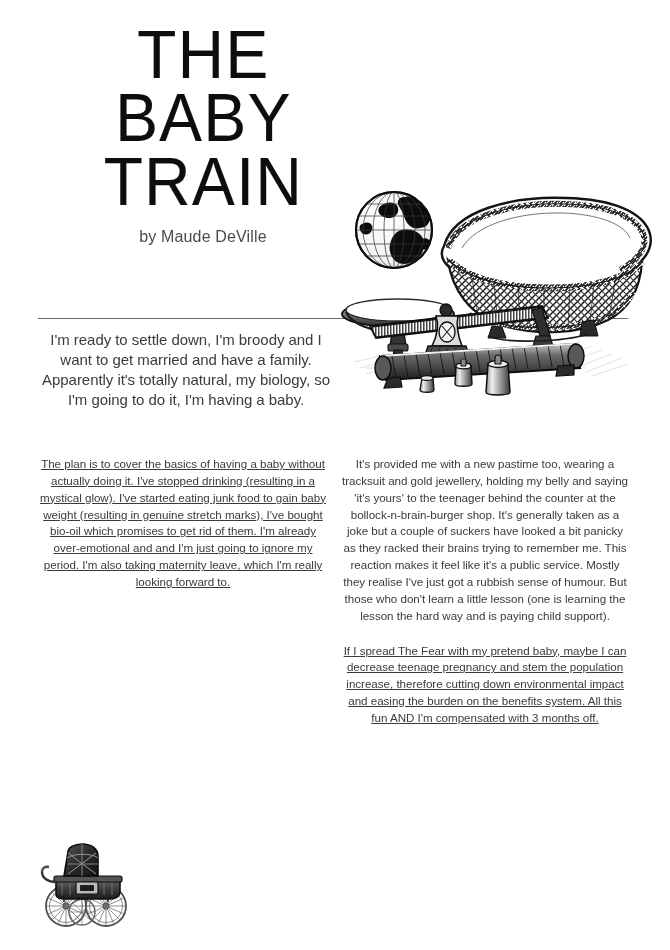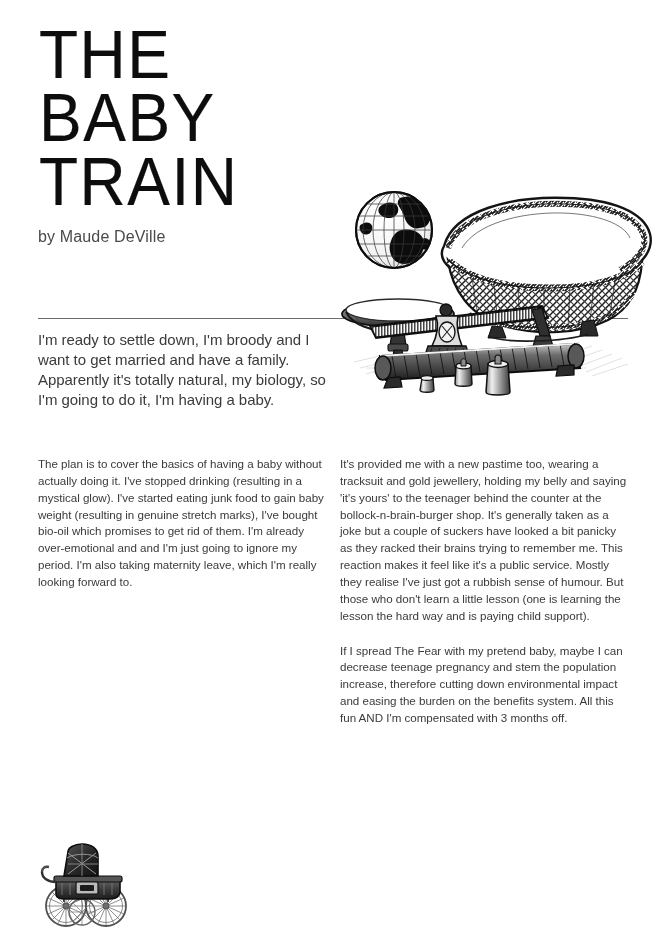--- a/index.html
+++ b/index.html
@@ -12,20 +12,21 @@
   body {
     font-family: "Liberation Sans", sans-serif;
     -webkit-font-smoothing: antialiased;
   }
   #page {
     position: relative;
     width: 670px;
     height: 950px;
     background: #ffffff;
     overflow: hidden;
+    text-align: center;
   }
 
   
   #masthead {
     position: absolute;
     left: 38px;
     top: 22px;
     width: 330px;
     z-index: 5;
   }
@@ -103,21 +104,21 @@
   .col {
     width: 290px;
   }
   .col p {
     margin: 0 0 18px 0;
     font-size: 11.6px;
     line-height: 1.455;
     letter-spacing: -0.02px;
     color: #3a3a3a;
   }
-  .col p:last-child { margin-bottom: 0; }
+  .col p:last-child { margin-bottom: 0; text-decoration: underline; }
 
   
   #pram-illustration {
     position: absolute;
     left: 34px;
     top: 836px;
     width: 104px;
     height: 96px;
     z-index: 3;
     pointer-events: none;

